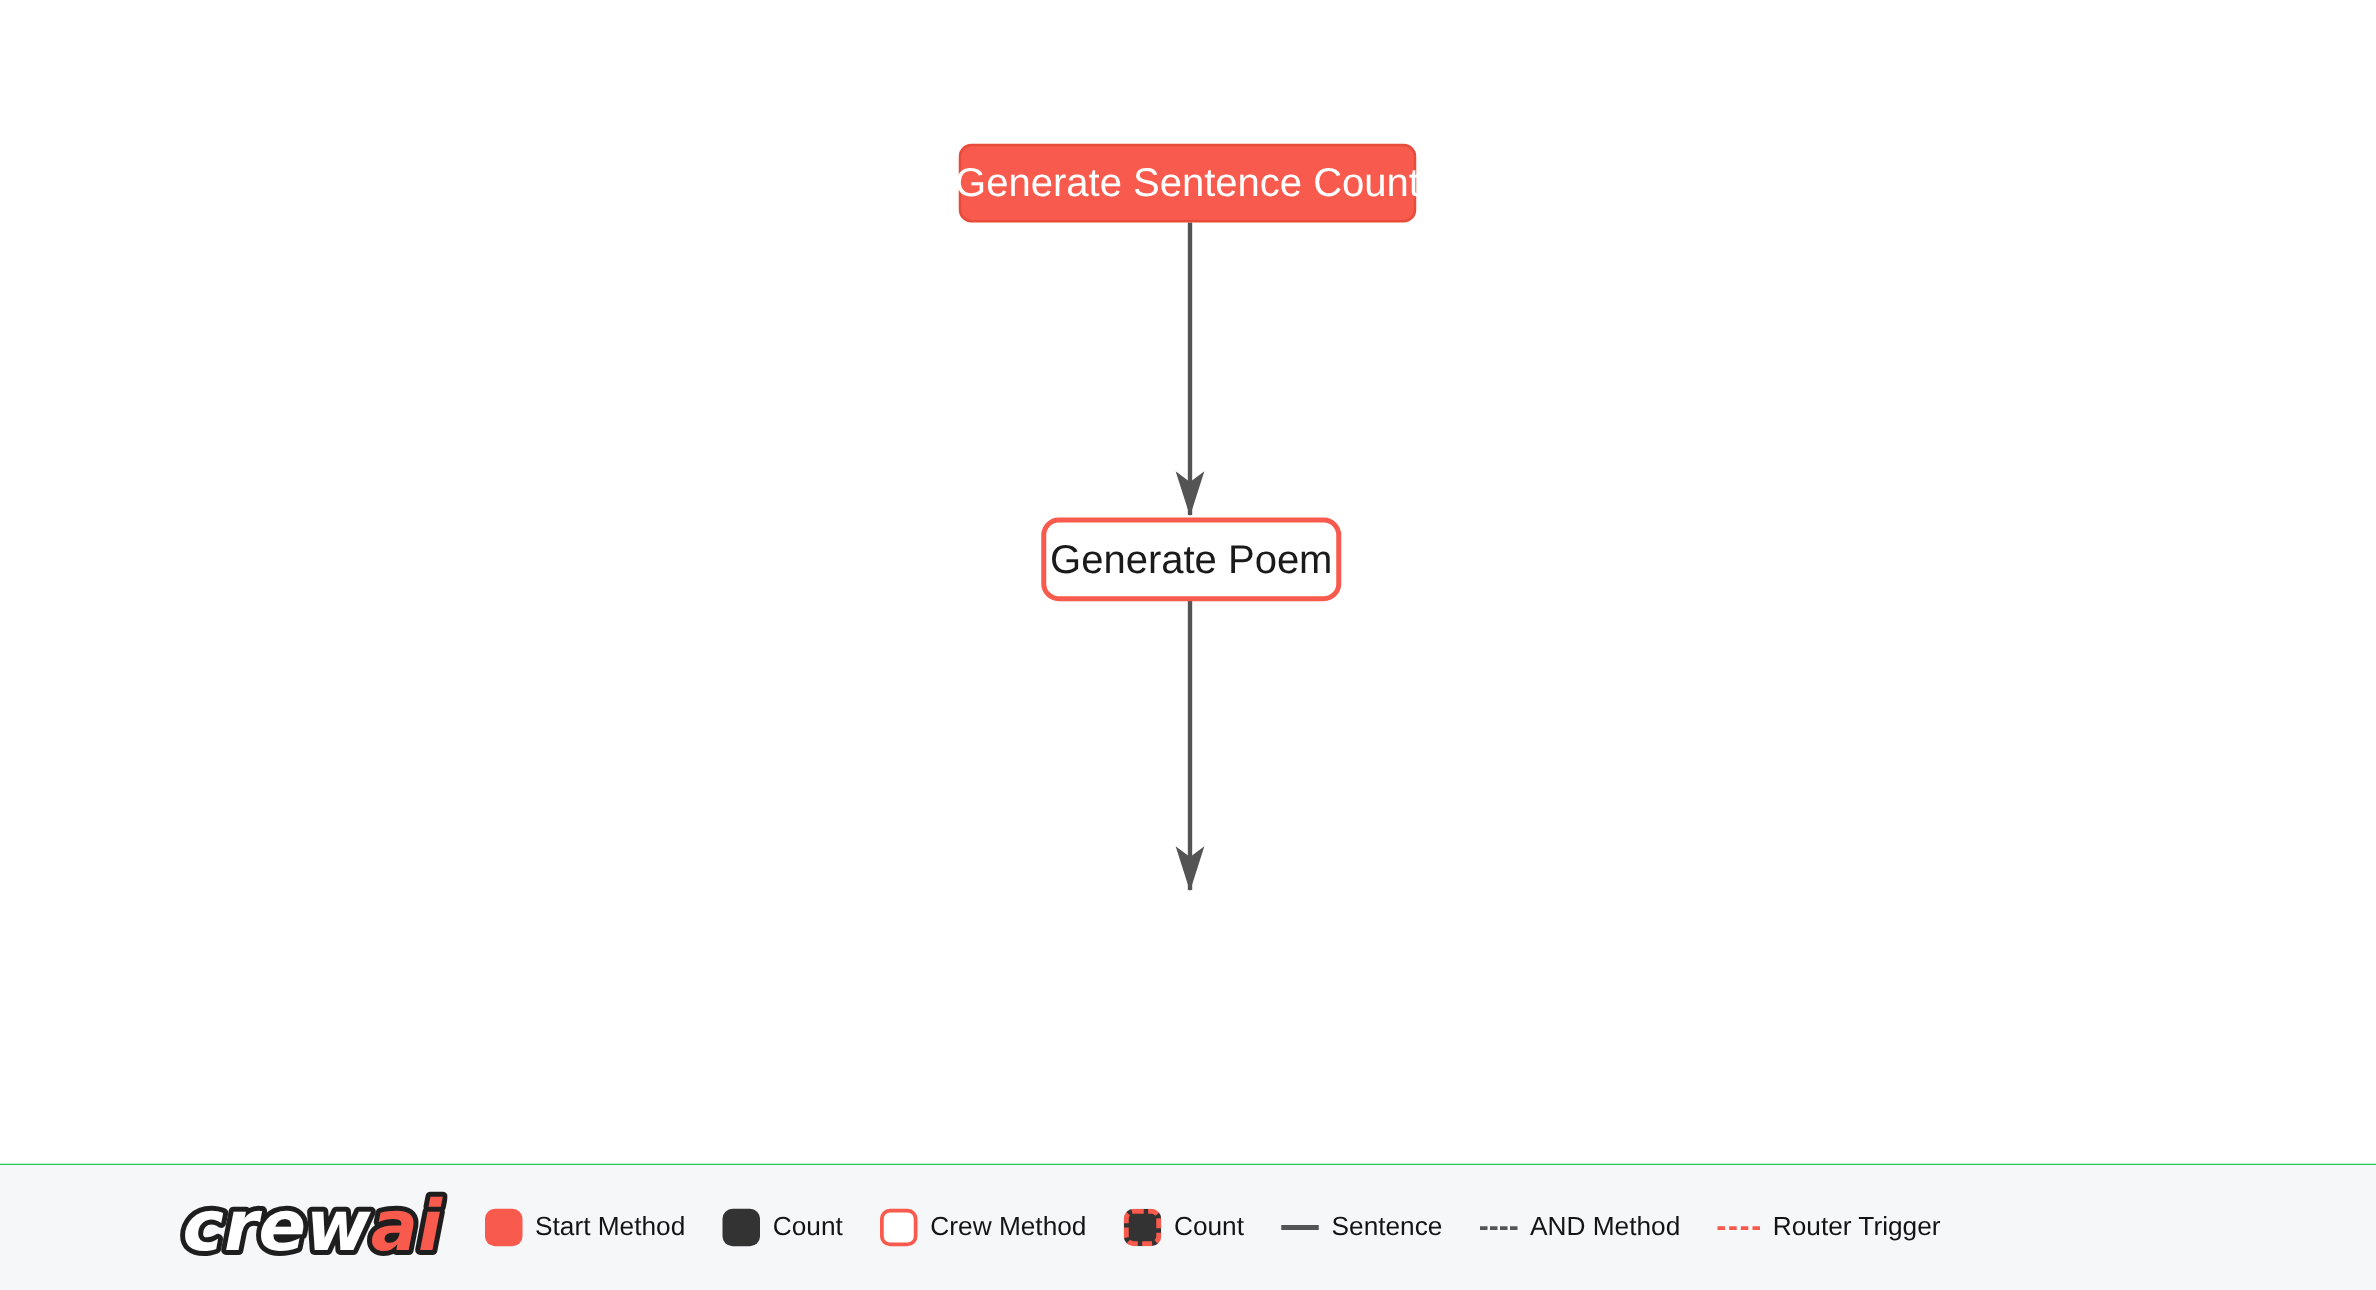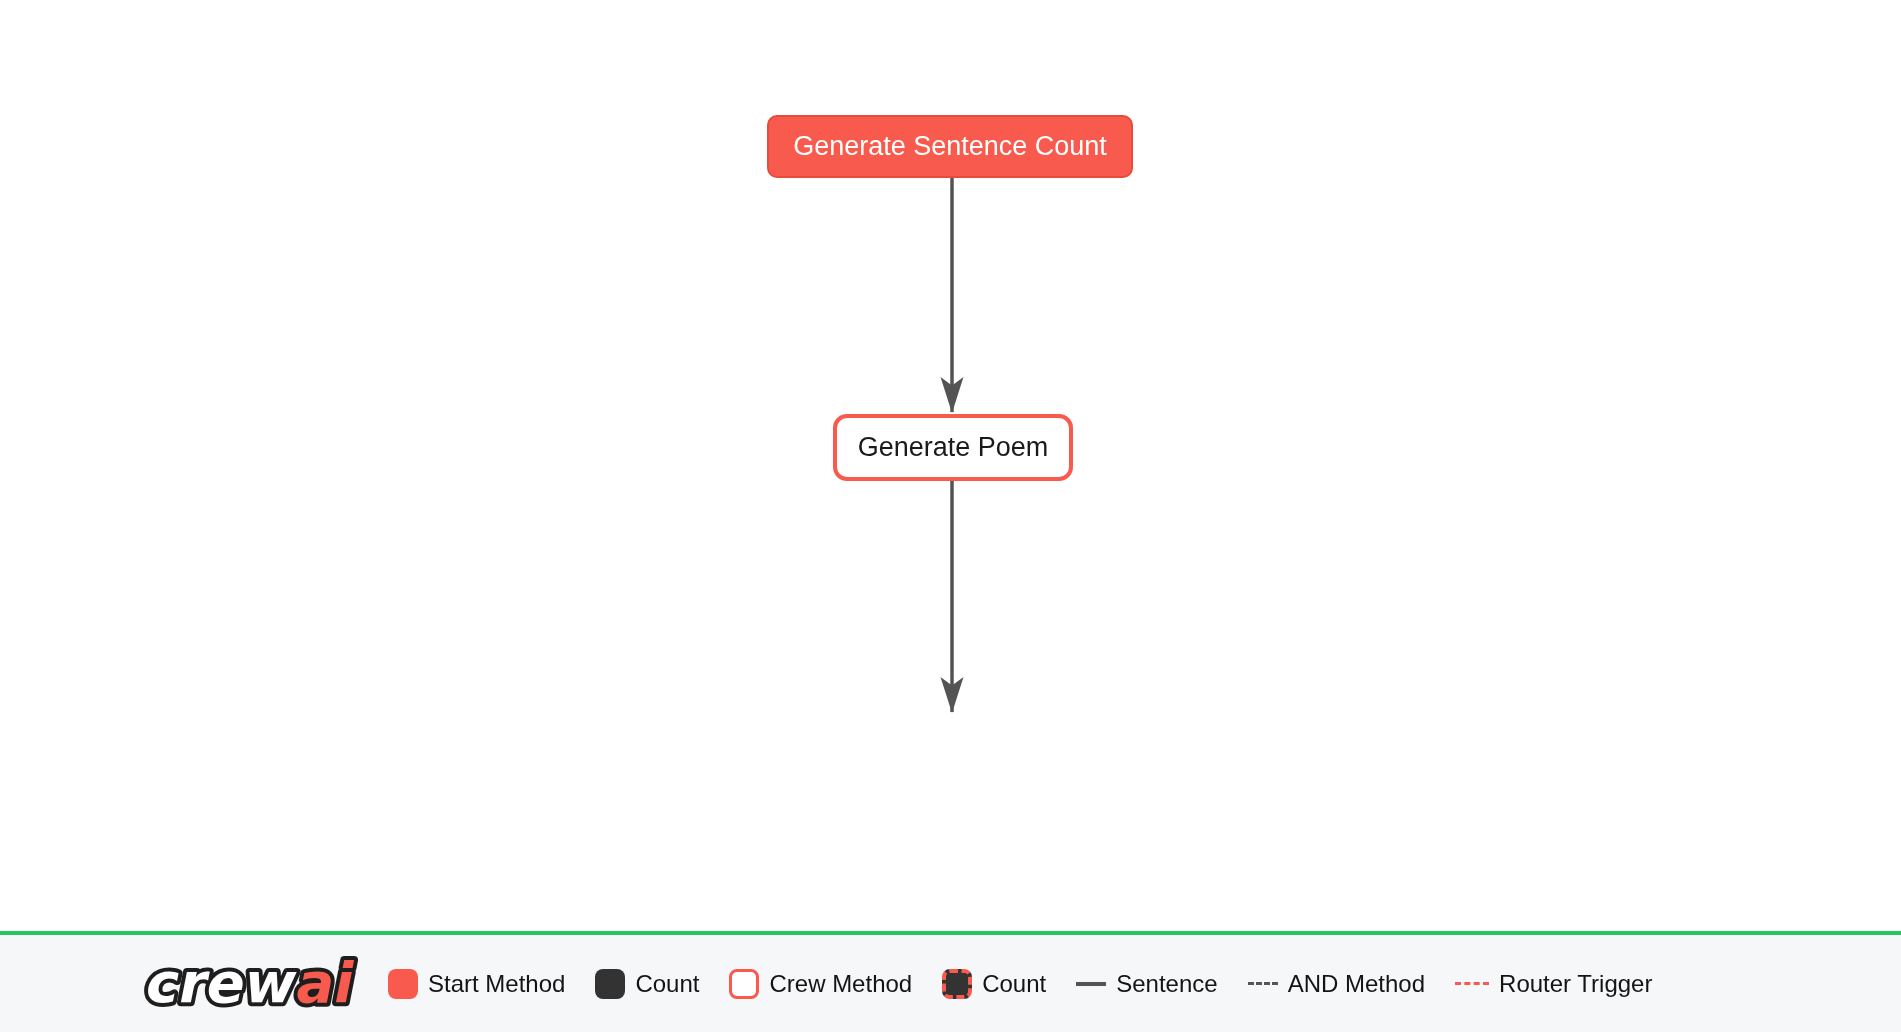--- a/index.html
+++ b/index.html
@@ -17,53 +17,53 @@
     background:#ffffff;
     font-family:"Liberation Sans", sans-serif;
   }
   .diagram{position:absolute;inset:0;}
   .edges{position:absolute;left:0;top:0;pointer-events:none;}
   .edge-line{stroke:var(--arrow);stroke-width:3.5;}
   .edge-head{fill:var(--arrow);stroke:none;}
 
   .node{
     position:absolute;display:flex;align-items:center;justify-content:center;
-    font-size:27px;white-space:nowrap;
+    font-size:32px;white-space:nowrap;
   }
   .node-start{
     left:767px;top:115px;width:366px;height:63px;
     background:var(--accent-red);border:2px solid var(--accent-red-border);
     border-radius:10px;color:#ffffff;
   }
   .node-crew{
     left:833px;top:414px;width:240px;height:67px;
     background:#ffffff;border:4px solid var(--accent-red);
     border-radius:14px;color:#1a1a1a;
   }
   .node-method{
     left:860px;top:714px;width:186px;height:64px;
     background:var(--dark);border-radius:12px;color:#ffffff;
   }
 
   .legend-bar{
     position:absolute;left:0;bottom:0;width:100%;height:101px;
-    background:var(--bar-bg);border-top:4px solid #22c55e;
+    background:var(--bar-bg);border-top:1px solid #22c55e;
     display:flex;align-items:center;gap:30px;padding-left:140px;
   }
   .logo{flex:0 0 auto;display:block;}
   .logo text{
     font-family:"DejaVu Sans", sans-serif;font-style:italic;font-weight:bold;
     font-size:56px;stroke:#1e1e1e;stroke-width:8px;stroke-linejoin:round;
     paint-order:stroke fill;
   }
   .logo-crew{fill:#ffffff;}
   .logo-ai{fill:var(--accent-red);}
 
   .legend-item{display:flex;align-items:center;gap:10px;}
-  .legend-label{font-size:24px;color:var(--text);}
+  .legend-label{font-size:21px;color:var(--text);}
   .swatch{display:inline-block;width:30px;height:30px;border-radius:8px;flex:0 0 auto;}
   .swatch-start{background:var(--accent-red);}
   .swatch-method{background:var(--dark);}
   .swatch-crew{background:#ffffff;border:3px solid var(--accent-red);}
   .swatch-router{background:var(--dark);border:4px dashed var(--accent-red);}
   .swatch-line{width:30px;height:0;border-radius:0;}
   .swatch-line-solid{border-top:4px solid var(--arrow);}
   .swatch-line-dashed{border-top:3px dashed #555555;}
   .swatch-line-dashed-red{width:34px;border-top:3px dashed var(--accent-red);}
 </style>

